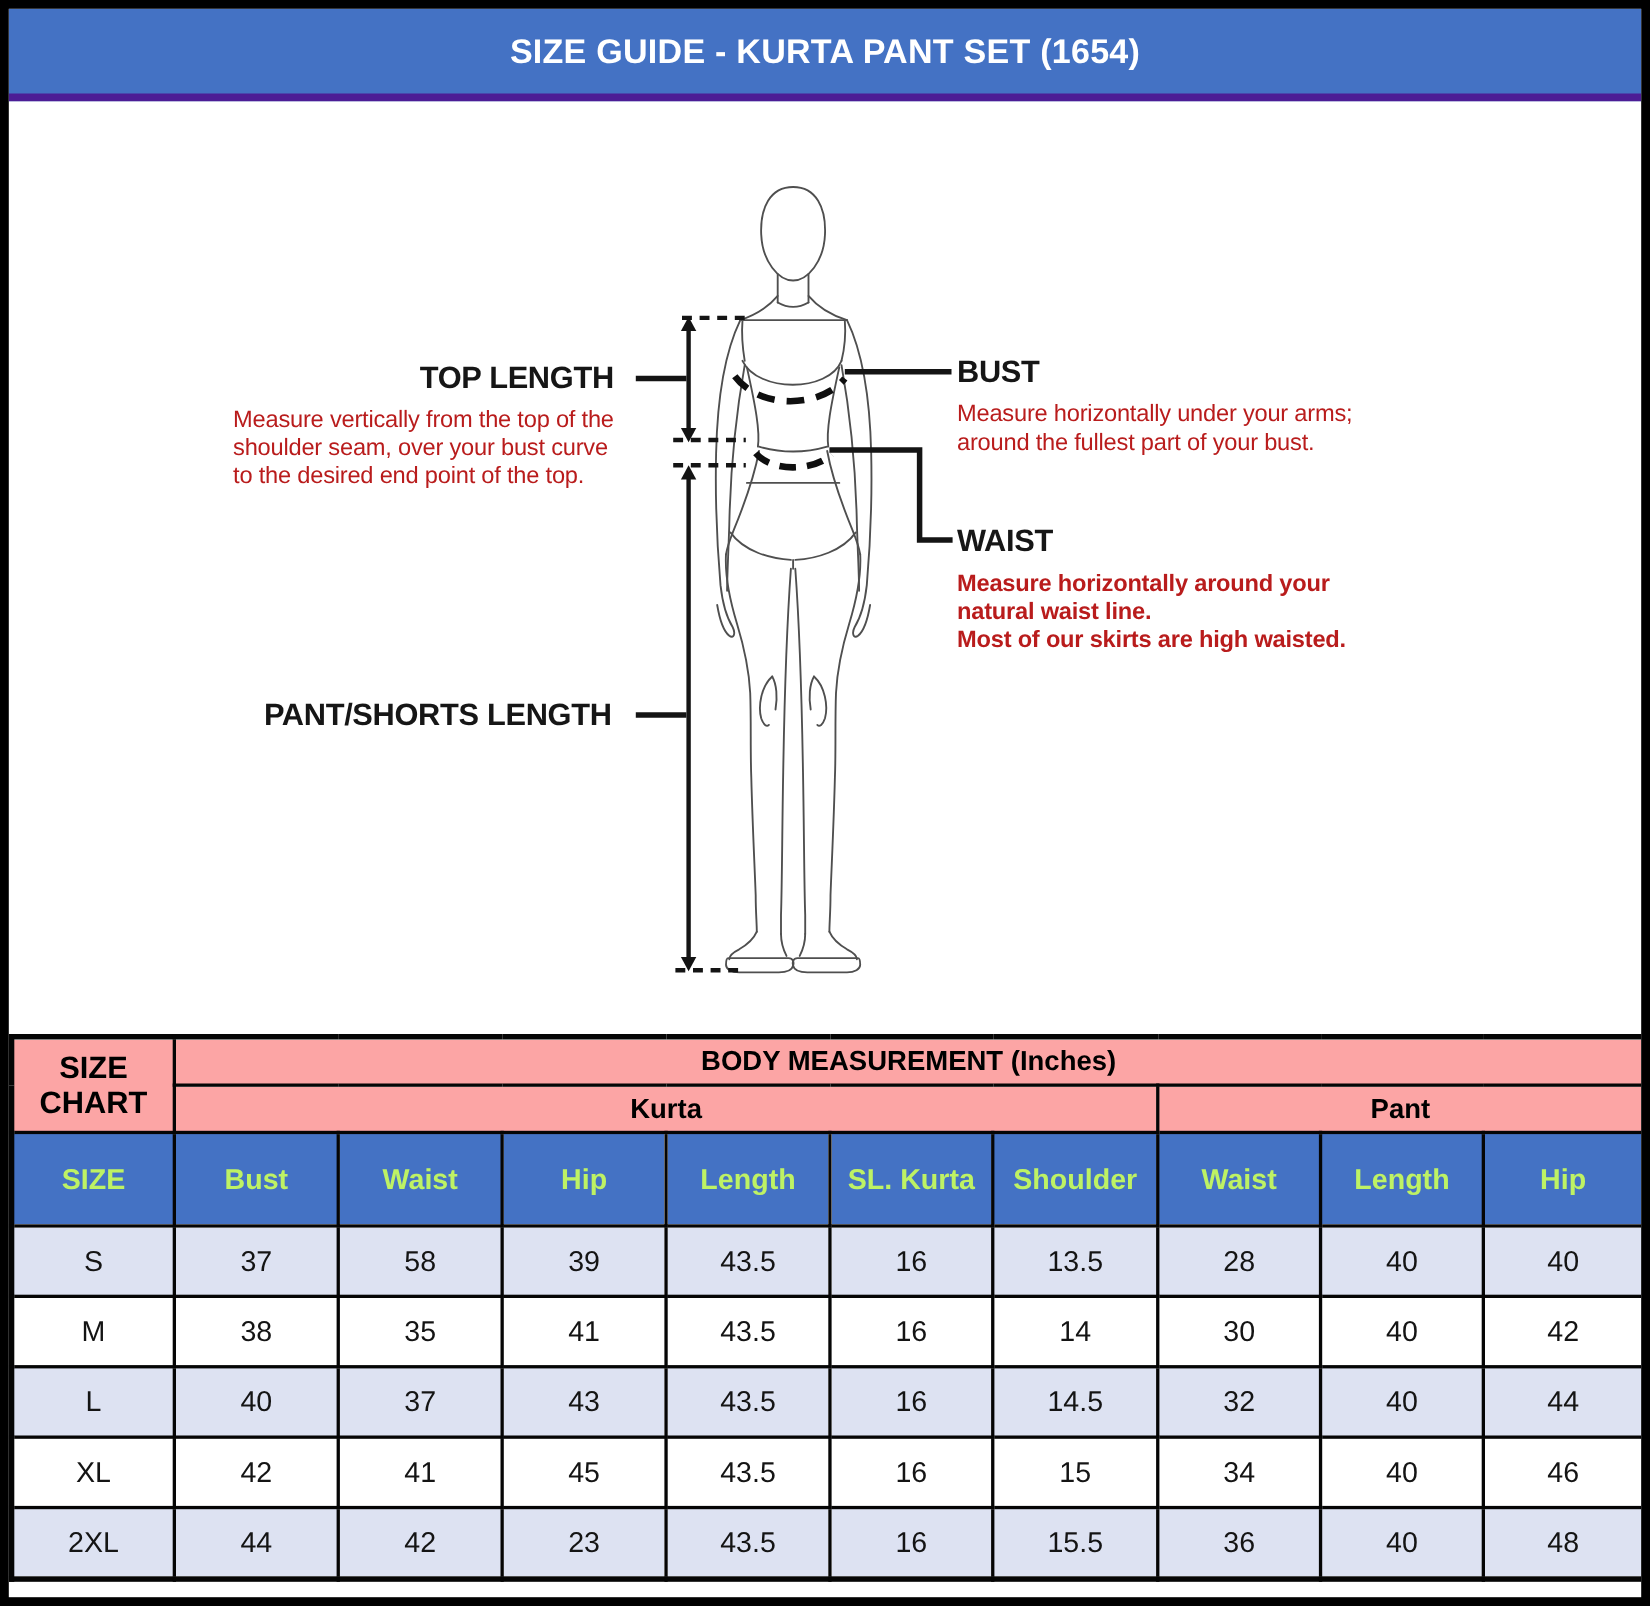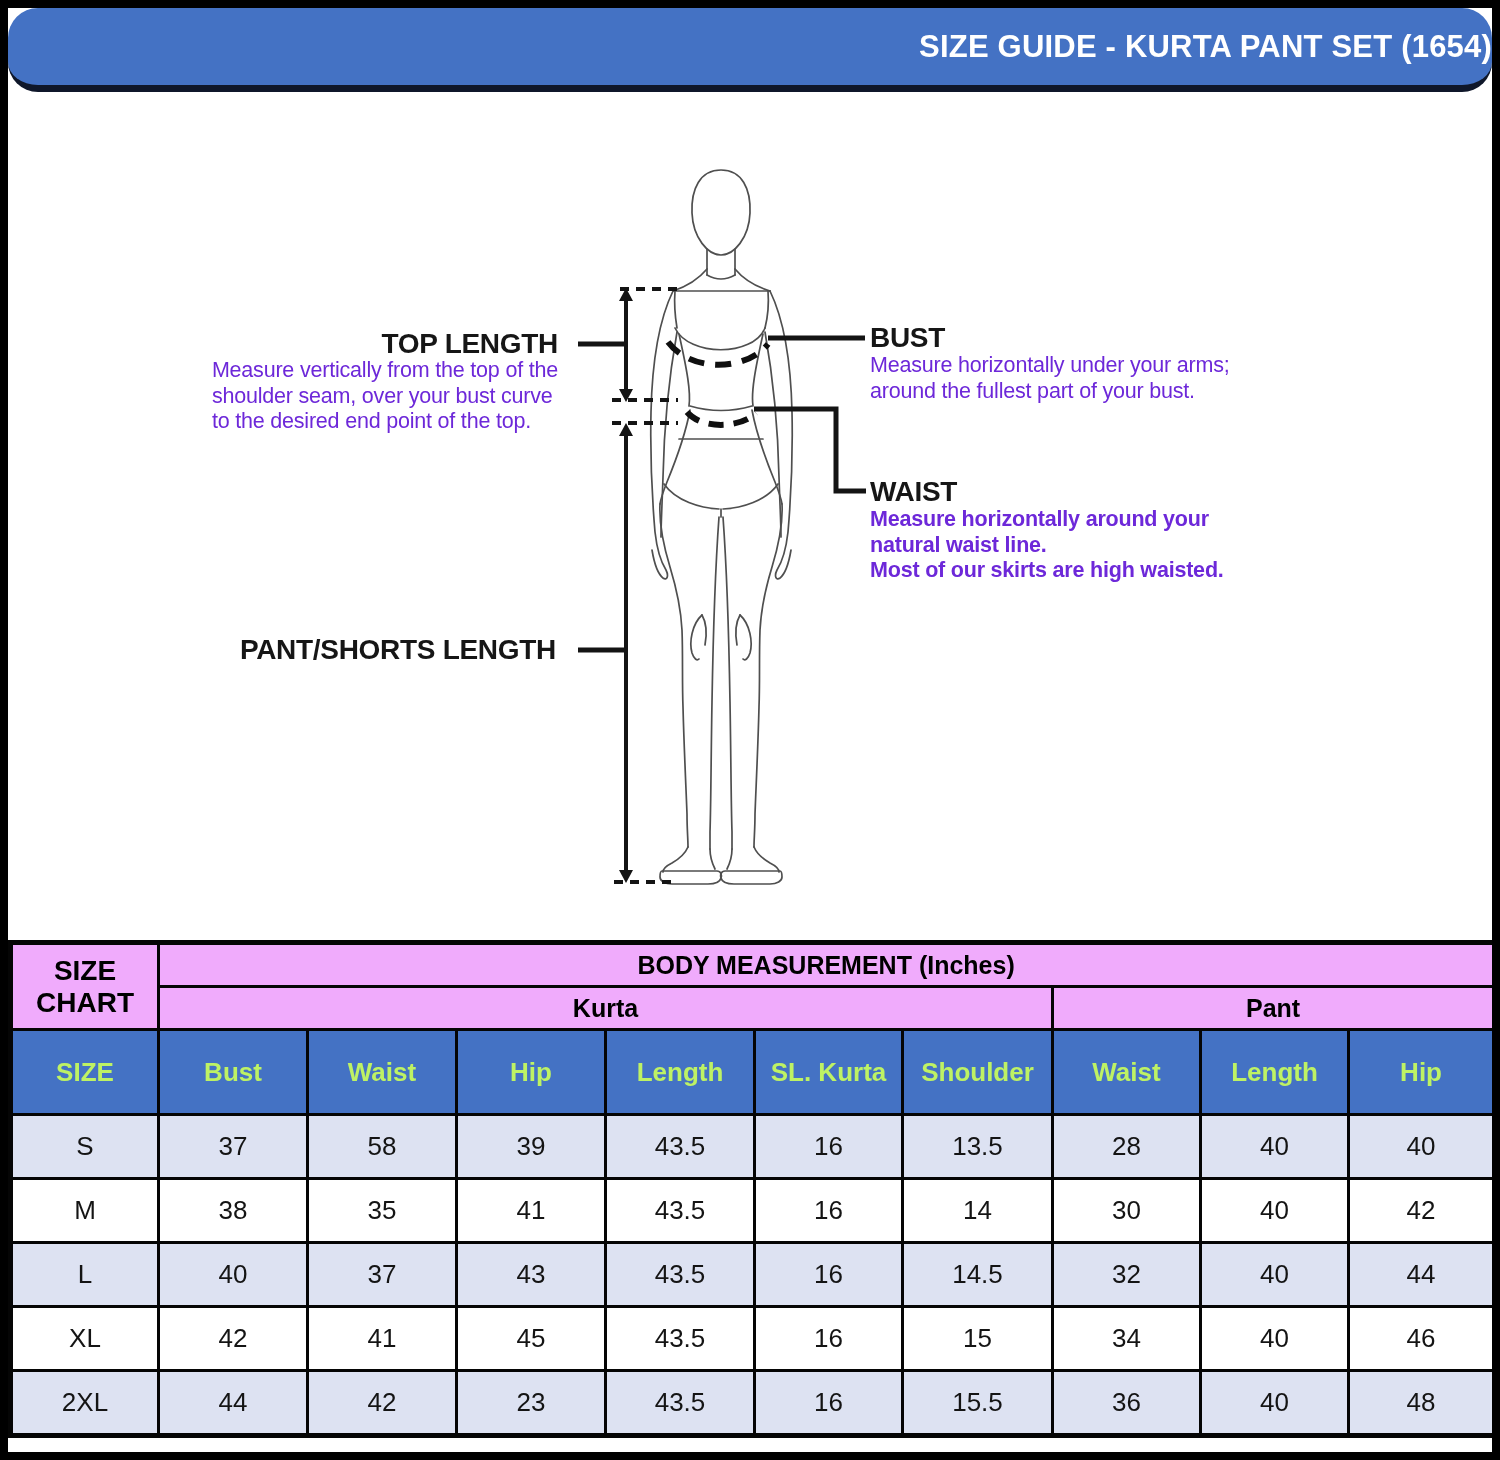--- a/index.html
+++ b/index.html
@@ -4,44 +4,44 @@
 <style>
   html,body { margin:0; padding:0; background:#fff; }
   .page {
     position:relative; width:1500px; height:1460px;
     box-sizing:border-box; border:8px solid #000; background:#fff;
     font-family:"Liberation Sans", sans-serif; overflow:hidden;
   }
   
   .title-bar {
     position:absolute; top:0; left:0; width:100%; height:77px;
-    background:#4472C4; border-bottom:7px solid #0f172a;
-    display:flex; align-items:center; justify-content:flex-end;border-radius:30px;
+    background:#4472C4; border-bottom:7px solid #4c1d95;
+    display:flex; align-items:center; justify-content:center;
   }
   .title-bar span {
     color:#fff; font-size:31px; font-weight:bold; letter-spacing:0.2px;
   }
   
   .diagram { position:absolute; top:84px; left:0; width:1484px; height:848px; }
   .diagram svg { position:absolute; top:0; left:0; }
   .anno { position:absolute; color:#161616; }
   .anno-h { font-weight:bold; font-size:28px; letter-spacing:-0.3px; white-space:nowrap; }
-  .anno-p { font-size:21.5px; line-height:25.5px; white-space:pre-line; letter-spacing:-0.2px; color:#6d28d9; }
+  .anno-p { font-size:21.5px; line-height:25.5px; white-space:pre-line; letter-spacing:-0.2px; color:#b91c1c;margin-top:11px; }
   .ra { text-align:left; }
   
   .size-table {
     position:absolute; left:0; top:932px; width:1484px;
     border-collapse:collapse; table-layout:fixed;
     border:5px solid #050505;
   }
   .size-table th, .size-table td {
     border:3px solid #050505; text-align:center; vertical-align:middle;
     padding:0; overflow:hidden;
   }
-  .hdr-light th { background:#f0abfc; color:#000; font-weight:bold; font-size:25px; height:40px; }
+  .hdr-light th { background:#fca5a5; color:#000; font-weight:bold; font-size:25px; height:40px; }
   .corner-cell { font-size:28px !important; }
   .hdr-blue th { background:#4472C4; color:#bef264; font-weight:bold; font-size:26px; height:82px; }
   .size-table tbody td { background:#fff; color:#141414; font-size:26px; font-weight:normal; height:61px; }
   .size-table tbody tr.alt td { background:#DDE2F2; }
 </style>
 </head>
 <body>
 
 <div class="page">
 

